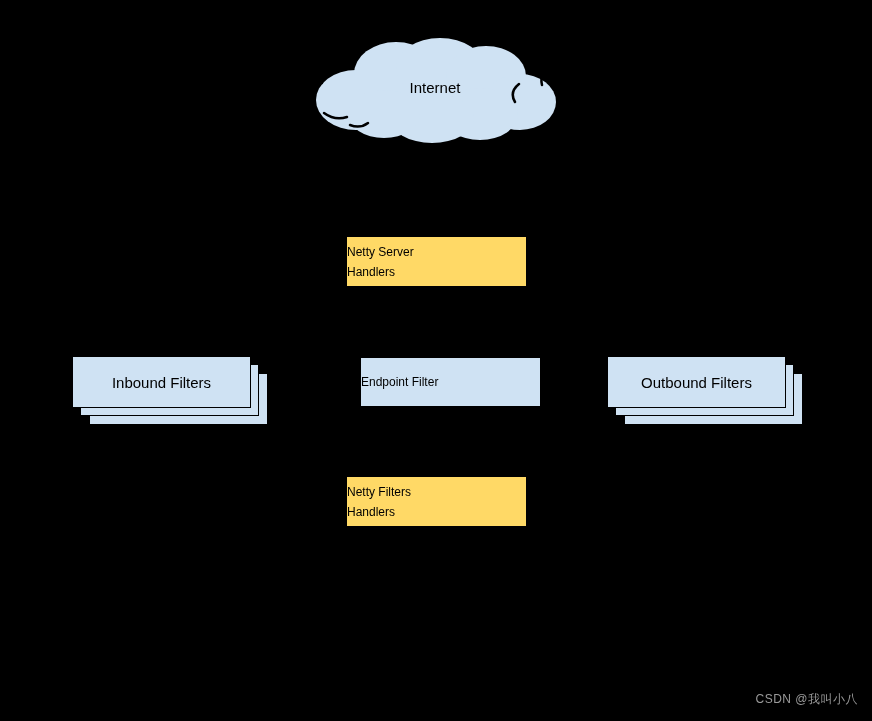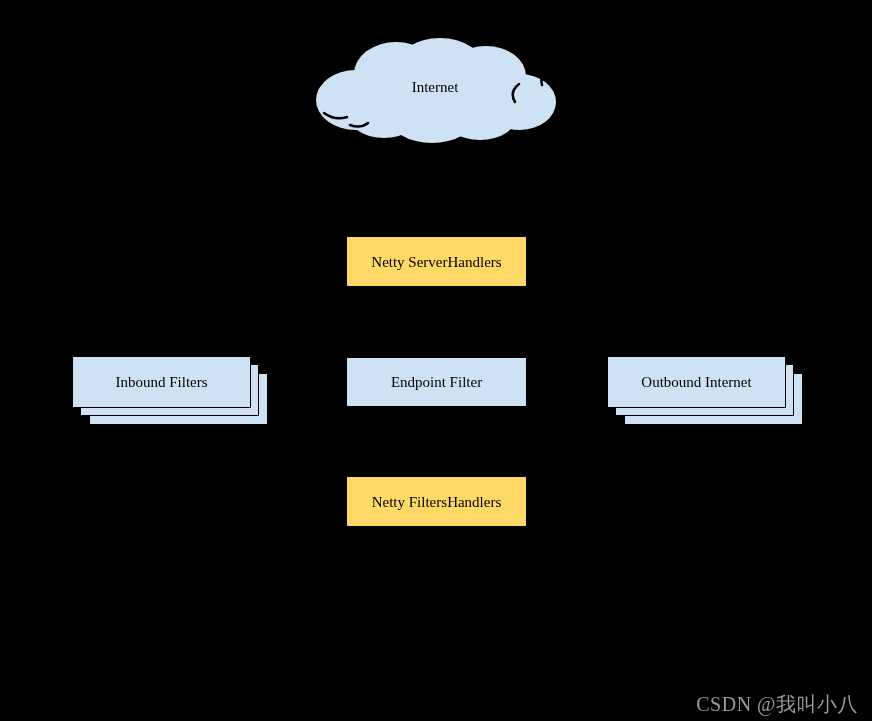--- a/index.html
+++ b/index.html
@@ -1,41 +1,41 @@
 <!DOCTYPE html>
 <html style="--background: #000000; --node-blue: #cfe2f3; --node-yellow: #ffd966; --node-border: #000000; --node-text: #000000; --watermark-text: #9a9a9a;"><head>
 <meta charset="utf-8">
 <style>
   html, body { margin: 0; padding: 0; background: #000; }
   .stage {
     position: relative;
     width: 872px;
     height: 721px;
     background: var(--background, #000000);
-    font-family: Liberation Serif, serif;
+    font-family: Liberation Sans, sans-serif;
     overflow: hidden;
   }
   .node {
     position: absolute;
     box-sizing: border-box;
     border: 1.5px solid var(--node-border, #000);
     display: flex;
-    flex-direction: row;
-    align-items: center;
+    flex-direction: column;
+    align-items: flex-start;
     justify-content: center;
     color: var(--node-text, #000);
-    font-size: 15px;
+    font-size: 12px;
     line-height: 20px;
     text-align: center;
   }
   .yellow { background: var(--node-yellow, #ffd966); }
   .blue   { background: var(--node-blue, #cfe2f3); }
 
   .pos-netty-server { left: 346px; top: 236px; width: 181px; height: 51px; }
-  .pos-endpoint     { left: 346px; top: 357px; width: 181px; height: 50px; }
+  .pos-endpoint     { left: 360px; top: 357px; width: 181px; height: 50px; }
   .pos-netty-client { left: 346px; top: 476px; width: 181px; height: 51px; }
   .pos-origin       { left: 346px; top: 637px; width: 181px; height: 50px; }
 
   .stack { position: absolute; width: 197px; height: 70px; }
   .pos-inbound  { left: 72px;  top: 356px; }
   .pos-outbound { left: 607px; top: 356px; }
   .layer {
     position: absolute;
     width: 179px;
     height: 52px;
@@ -63,21 +63,21 @@
     align-items: center;
     justify-content: center;
     font-size: 15px;
     color: var(--node-text, #000);
   }
 
   .watermark {
     position: absolute;
     right: 14px;
     top: 691px;
-    font-size: 20px;
+    font-size: 12px;
     letter-spacing: 0.5px;
     color: var(--watermark-text, #9a9a9a);
   }
 </style>
 </head>
 <body>
 
 <div class="stage">
 
   <div class="cloud">
@@ -117,21 +117,21 @@
   </div>
 
   <div class="node blue pos-endpoint">
     <div>Endpoint Filter</div>
   </div>
 
   <div class="stack pos-outbound">
     <div class="layer l3"></div>
     <div class="layer l2"></div>
     <div class="layer front">
-      <span>Outbound Internet</span>
+      <span>Outbound Filters</span>
     </div>
   </div>
 
   <div class="node yellow pos-netty-client">
     <div>Netty Filters</div>
     <div>Handlers</div>
   </div>
 
 
   <div class="watermark">CSDN @我叫小八</div>

